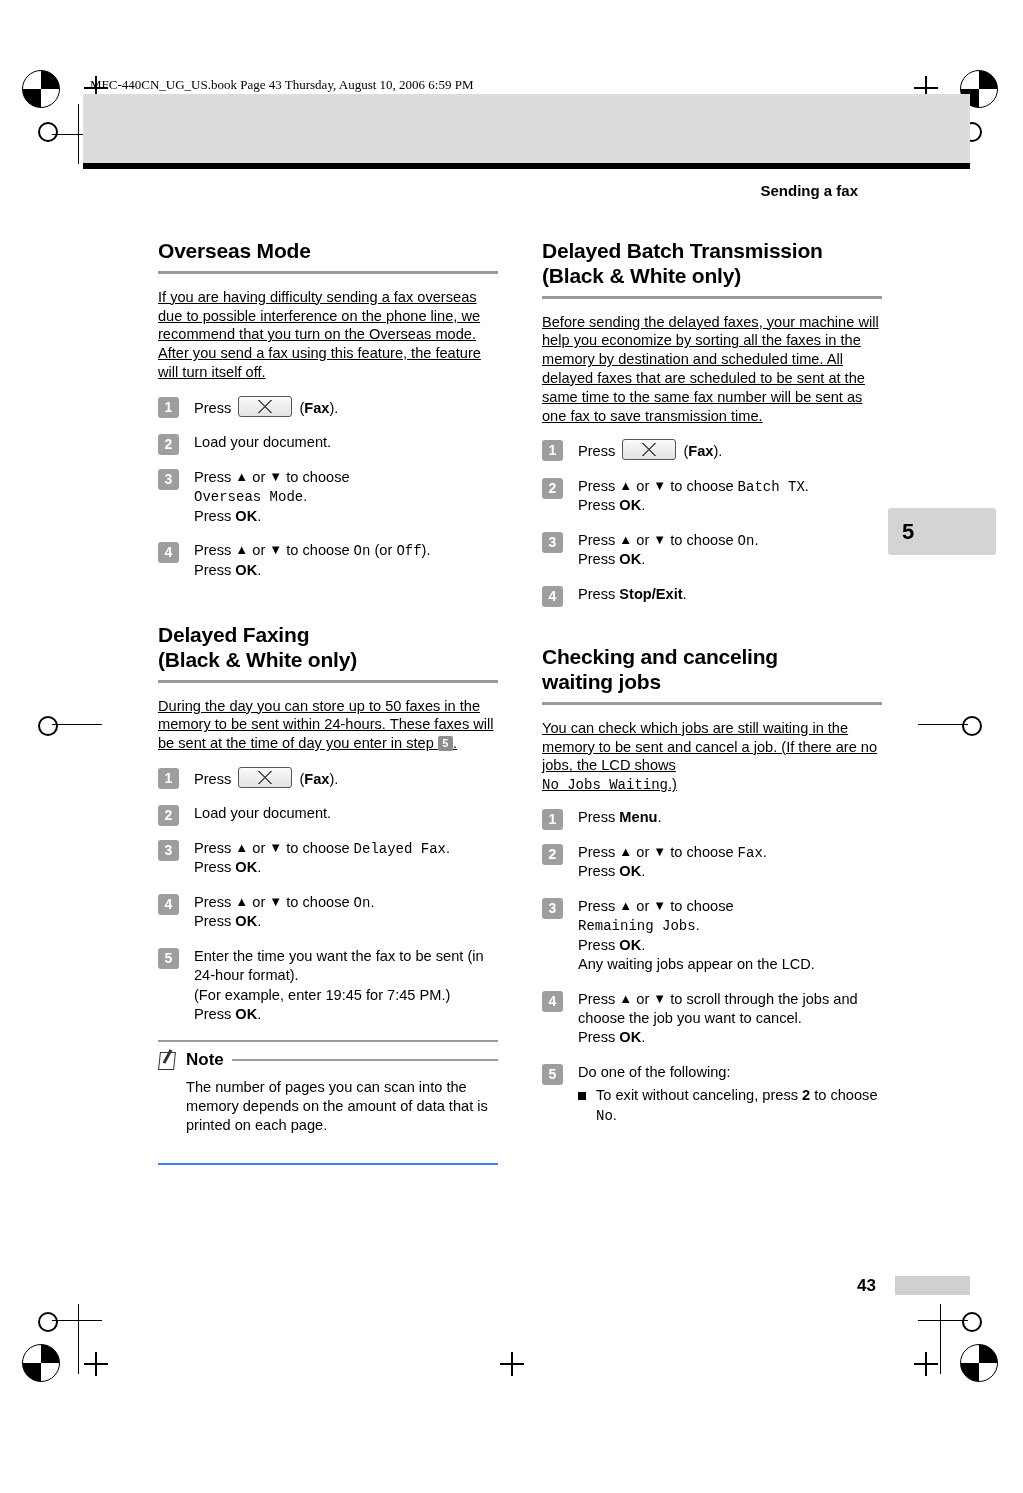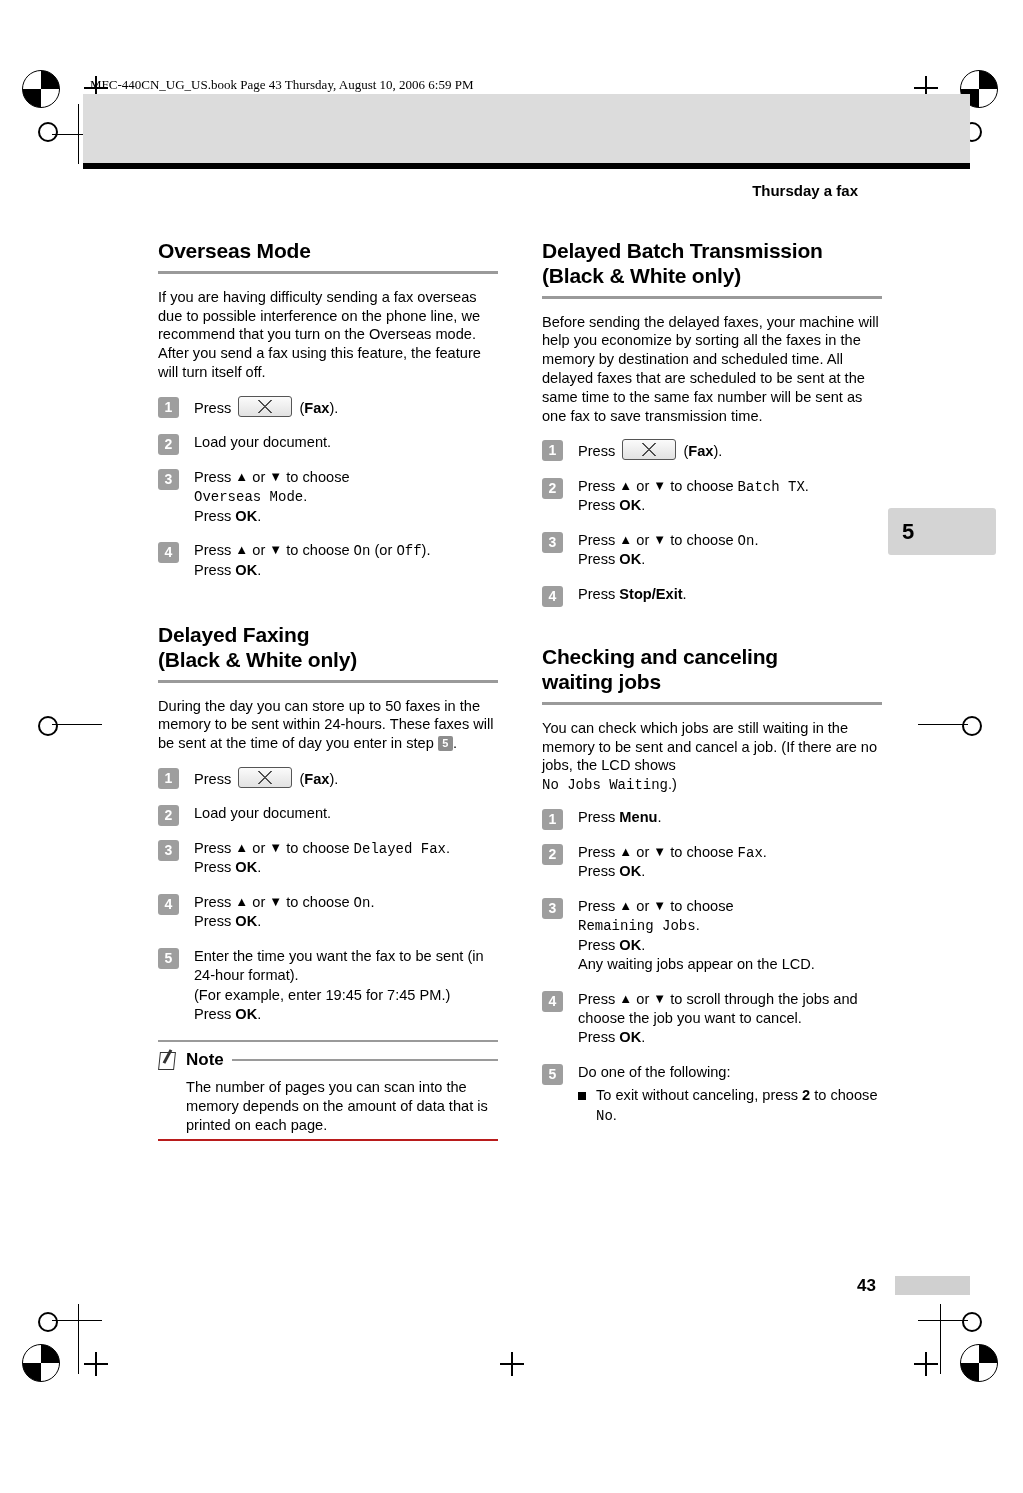--- a/index.html
+++ b/index.html
@@ -136,20 +136,21 @@
   }
   .rule {
     height: 3px;
     background: #9a9a9a;
     margin: 7px 0 14px 0;
   }
   p.body {
     font-size: 14.6px;
     line-height: 1.29;
     margin: 0 0 14px 0;
+    text-decoration: underline;
   }
   .mono {
     font-family: "Liberation Mono", monospace;
     font-size: 14px;
   }
   .b { font-weight: bold; }
 
   
   ol.steps {
     list-style: none;
@@ -208,22 +209,22 @@
       linear-gradient(45deg, transparent 46%, #333 46%, #333 54%, transparent 54%),
       linear-gradient(-45deg, transparent 46%, #333 46%, #333 54%, transparent 54%);
     opacity: .85;
   }
   .tri { font-size: 13px; vertical-align: 1px; }
 
   
   .notebox {
     margin-top: 8px;
     border-top: 2px solid #9a9a9a;
-    border-bottom: 2px solid #b91c1c;
-    padding: 8px 0 4px 0;
+    border-bottom: 2px solid #3b82f6;
+    padding: 8px 0 28px 0;
   }
   .note-head {
     display: flex;
     align-items: center;
     gap: 8px;
     margin-bottom: 8px;
   }
   .note-icon {
     width: 20px; height: 20px;
     position: relative;
@@ -309,21 +310,21 @@
   <div class="trim-h" style="left:52px;top:100px;width:50px;"></div>
   <div class="trim-h" style="left:918px;top:100px;width:50px;"></div>
   <div class="trim-h" style="left:52px;top:690px;width:50px;"></div>
   <div class="trim-h" style="left:918px;top:690px;width:50px;"></div>
   <div class="trim-h" style="left:52px;top:1286px;width:50px;"></div>
   <div class="trim-h" style="left:918px;top:1286px;width:50px;"></div>
 
   <div class="filestamp">MFC-440CN_UG_US.book  Page 43  Thursday, August 10, 2006  6:59 PM</div>
   <div class="header-band"></div>
   <div class="header-band-inner"></div>
-  <div class="running-head">Thursday a fax</div>
+  <div class="running-head">Sending a fax</div>
 
   <div class="chapter-tab">
     <span>5</span>
   </div>
 
   <div class="pagenum">43</div>
   <div class="pagebar"></div>
   <div class="colormark">Color:Black</div>
 
   <div class="col col-left">

